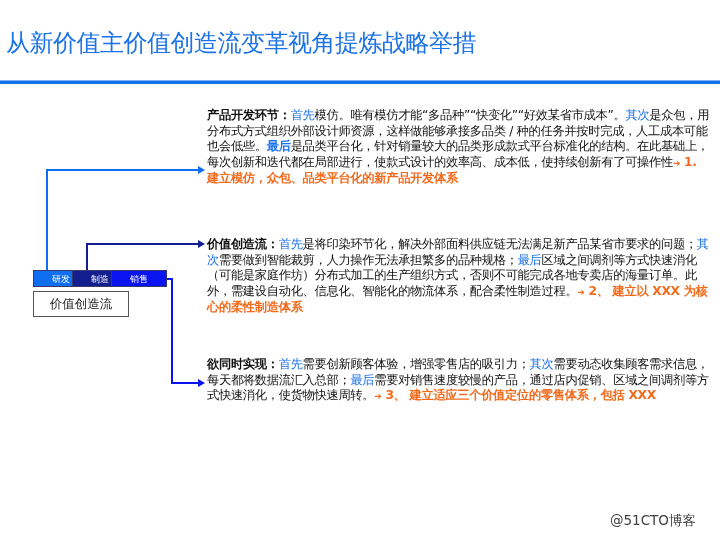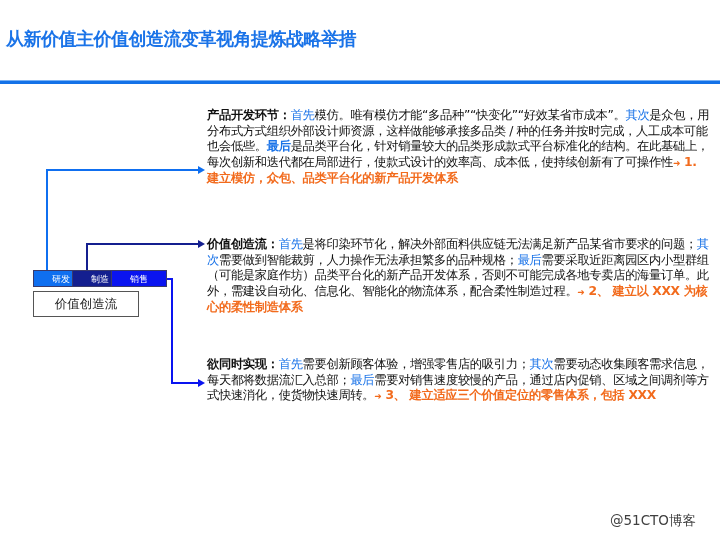--- a/index.html
+++ b/index.html
@@ -4,23 +4,22 @@
 <style>
   html, body { margin: 0; padding: 0; }
   body {
     width: 720px; height: 540px; position: relative; overflow: hidden;
     background: #ffffff;
     font-family: "DejaVu Sans", "Liberation Sans", sans-serif;
     color: #111111;
   }
   .title {
     position: absolute; left: 6px; top: 27px;
-    font-size: 18px; color: #1a73e8; letter-spacing: -0.5px;
+    font-size: 24px; color: #1a73e8; letter-spacing: -0.5px;
     white-space: nowrap;
-    font-weight: bold;
   }
   .rule {
     position: absolute; left: 0; top: 81px; width: 720px; height: 3px;
     background: #1472e8;
     box-shadow: 0 -1px 0 #7ab2f5;
   }
   .block {
     position: absolute; left: 207px; width: 505px;
     font-size: 12.3px; line-height: 15.6px; letter-spacing: -0.35px;
   }
@@ -32,21 +31,21 @@
   .kwb { color: #1a73e8; font-weight: bold; }
   .res { color: #f26b1d; font-weight: bold; }
   .arr { color: #f26b1d; font-size: 9px; }
   .conn { position: absolute; }
   .box {
     position: absolute; top: 270px; height: 17px; width: 56px;
     color: #ffffff; font-size: 9px; text-align: center; line-height: 17px;
     border: 1px solid #3a3a6a; box-sizing: border-box;
   }
   .vbox {
-    position: absolute; left: 33px; top: 291px; width: 106px; height: 26px;
+    position: absolute; left: 33px; top: 291px; width: 96px; height: 26px;
     border: 1px solid #555; box-sizing: border-box; background: #fff;
     text-align: center; line-height: 24px; font-size: 12.5px; color: #222;
   }
   .wm {
     position: absolute; left: 610px; top: 512px;
     font-size: 13.5px; color: #404040; white-space: nowrap;
   }
 </style>
 </head>
 <body>
@@ -79,20 +78,20 @@
   <span>价值创造流</span>
 </div>
 
 <div class="block b1">
   <div>
     <span class="hd">产品开发环节：</span><span class="kw">首先</span><span>模仿。唯有模仿才能“多品种”“快变化”“好效某省市成本”。</span><span class="kw">其次</span><span>是众包，用分布式方式组织外部设计师资源，这样做能够承接多品类 / 种的任务并按时完成，人工成本可能也会低些。</span><span class="kwb">最后</span><span>是品类平台化，针对销量较大的品类形成款式平台标准化的结构。在此基础上，每次创新和迭代都在局部进行，使款式设计的效率高、成本低，使持续创新有了可操作性</span><span class="arr">➜</span><span class="res"> 1. 建立模仿，众包、品类平台化的新产品开发体系</span>
   </div>
 </div>
 
 <div class="block b2">
-  <span class="hd">价值创造流：</span><span class="kw">首先</span><span>是将印染环节化，解决外部面料供应链无法满足新产品某省市要求的问题；</span><span class="kw">其次</span><span>需要做到智能裁剪，人力操作无法承担繁多的品种规格；</span><span class="kw">最后</span><span>需要采取近距离园区内小型群组（可能是家庭作坊）品类平台化的新产品开发体系，否则不可能完成各地专卖店的海量订单。此外，需建设自动化、信息化、智能化的物流体系，配合柔性制造过程。</span><span class="arr">➜</span><span class="res"> 2、 建立以 XXX 为核心的柔性制造体系</span>
+  <span class="hd">价值创造流：</span><span class="kw">首先</span><span>是将印染环节化，解决外部面料供应链无法满足新产品某省市要求的问题；</span><span class="kw">其次</span><span>需要做到智能裁剪，人力操作无法承担繁多的品种规格；</span><span class="kw">最后</span><span>区域之间调剂等方式快速消化（可能是家庭作坊）分布式加工的生产组织方式，否则不可能完成各地专卖店的海量订单。此外，需建设自动化、信息化、智能化的物流体系，配合柔性制造过程。</span><span class="arr">➜</span><span class="res"> 2、 建立以 XXX 为核心的柔性制造体系</span>
 </div>
 
 <div class="block b3">
   <span class="hd">欲同时实现：</span><span class="kw">首先</span><span>需要创新顾客体验，增强零售店的吸引力；</span><span class="kw">其次</span><span>需要动态收集顾客需求信息，每天都将数据流汇入总部；</span><span class="kw">最后</span><span>需要对销售速度较慢的产品，通过店内促销、区域之间调剂等方式快速消化，使货物快速周转。</span><span class="arr">➜</span><span class="res"> 3、 建立适应三个价值定位的零售体系，包括 XXX</span>
 </div>
 
 <div class="wm">@51CTO博客</div>
 
 </body></html>

